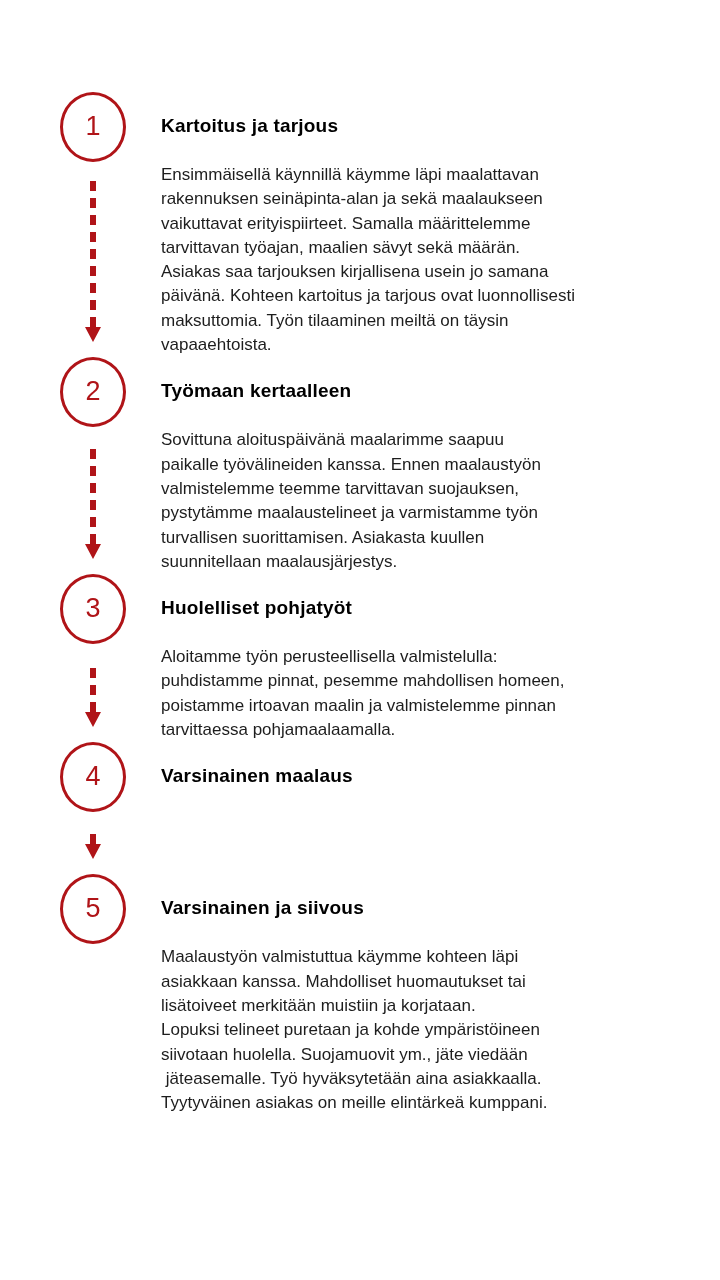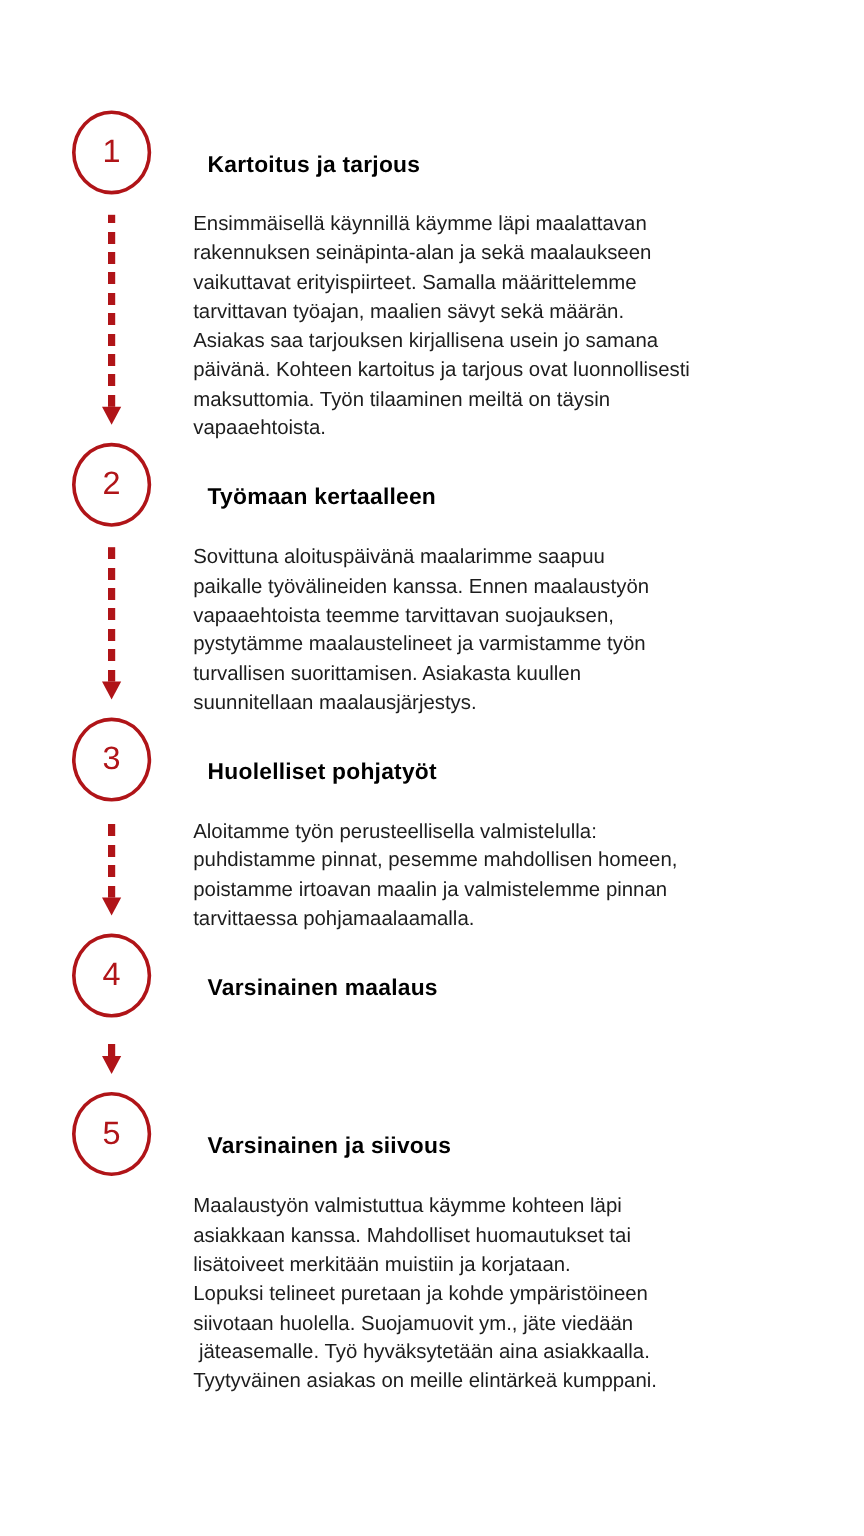--- a/index.html
+++ b/index.html
@@ -48,21 +48,21 @@
     border-left:8px solid transparent;
     border-right:8px solid transparent;
     border-top:15px solid var(--accent);
   }
   .text-col {
     margin-left:35px;
     padding-top:21px;
     width:490px;
   }
   .step-title {
-    margin:12px;
+    margin:0;
     font-size:19px; line-height:26px;
     font-weight:700; color:#000000;
     letter-spacing:0.2px;
   }
   .step-body {
     margin:24px 0 0 0;
     font-size:17px; line-height:24.3px;
     color:#1d1d1d;
     white-space:pre-wrap;
   }
@@ -102,21 +102,21 @@
       </div>
       <div class="connector">
         <div class="dash-line"></div>
         <div class="arrow-head"></div>
       </div>
     </div>
     <div class="text-col">
       <h2 class="step-title">Työmaan kertaalleen</h2>
       <p class="step-body">Sovittuna aloituspäivänä maalarimme saapuu
 paikalle työvälineiden kanssa. Ennen maalaustyön
-vapaaehtoista teemme tarvittavan suojauksen,
+valmistelemme teemme tarvittavan suojauksen,
 pystytämme maalaustelineet ja varmistamme työn
 turvallisen suorittamisen. Asiakasta kuullen
 suunnitellaan maalausjärjestys.</p>
     </div>
   </div>
 
   <div class="step-row">
     <div class="rail">
       <div class="circle">
         <span>3</span>

